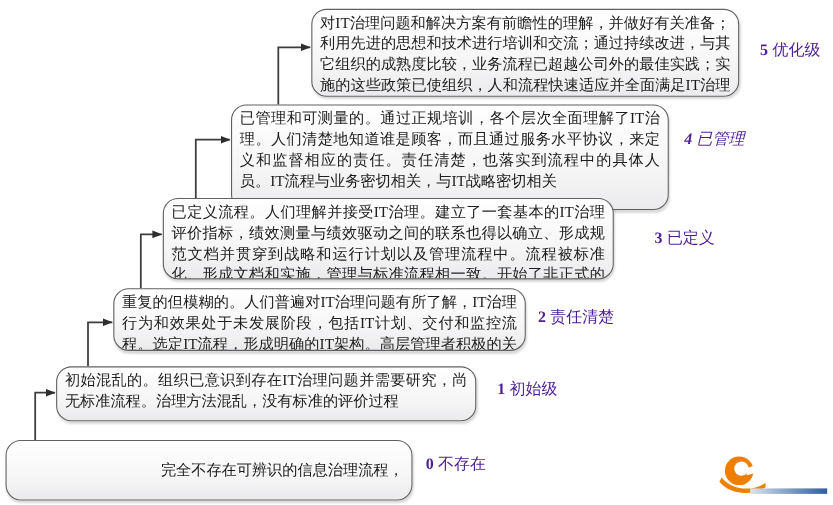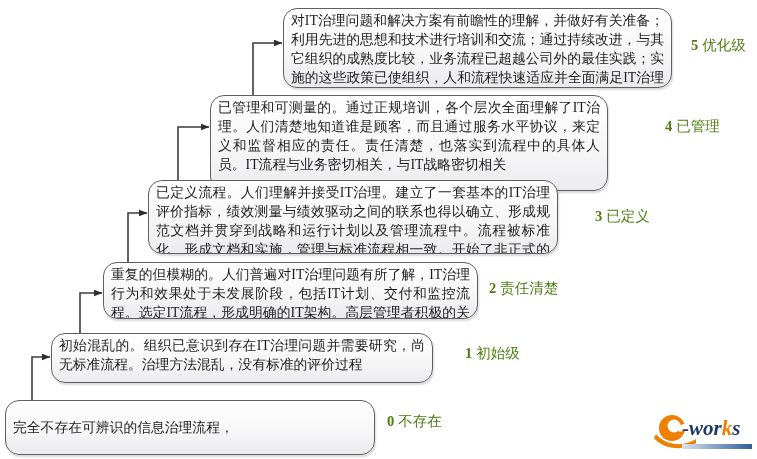--- a/index.html
+++ b/index.html
@@ -20,40 +20,40 @@
     box-shadow:1px 2px 2px rgba(0,0,0,0.15);
     color:#1c1c1c;
     font-size:13.8px;
     line-height:19px;
     padding:2px 7px;
     overflow:hidden;
     text-align:justify;
   }
   .box.centered{
     display:flex;flex-direction:column;justify-content:center;
-    text-align:left;
+    text-align:right;
   }
   .box5{left:283px;top:8px;width:389px;height:80px;}
   .box4{left:210px;top:95px;width:398px;height:96px;}
   .box3{left:148px;top:180px;width:410px;height:74px;}
   .box2{left:103px;top:262px;width:375px;height:57px;}
   .box1{left:51px;top:333px;width:382px;height:50px;}
   .box0{left:5px;top:400px;width:370px;height:55px;}
   .lvl-label{
     position:absolute;
     font-size:14.5px;
-    color:#4d7c0f;
+    color:#4c1d95;
     white-space:nowrap;
   }
   .lvl-label b{font-weight:bold;margin-right:4px;}
   .lab5{left:691px;top:36px;}
-  .lab4{left:665px;top:117px;}
+  .lab4{left:622px;top:117px;font-style:italic;}
   .lab3{left:595px;top:207px;}
   .lab2{left:489px;top:279px;}
-  .lab1{left:465px;top:344px;}
+  .lab1{left:452px;top:344px;}
   .lab0{left:387px;top:412px;}
   .logo{position:absolute;left:652px;top:406px;width:103px;height:50px;}
   .logo-swoosh{position:absolute;left:0;top:2px;}
   .logo-text{
     position:absolute;left:30px;top:10px;
     font-family:"Liberation Serif", serif;
     font-style:italic;font-weight:bold;
     font-size:21px;line-height:24px;
     color:#1b3a6b;
     white-space:nowrap;
@@ -108,17 +108,16 @@
   <span class="lvl-label lab1"><b>1</b><span>初始级</span></span>
   <span class="lvl-label lab0"><b>0</b><span>不存在</span></span>
 
   <div class="logo">
     <svg class="logo-swoosh" width="46" height="46" viewBox="0 0 46 46">
       <circle cx="20" cy="20" r="13" fill="#ee7f01"></circle>
       <circle cx="22" cy="18" r="6.5" fill="#ffffff"></circle>
       <path d="M26,18 L46,11 L46,19 L27,24 Z" fill="#ffffff"></path>
       <path d="M4,26 C14,38 32,39 44,31 L44,35 C32,43 12,42 2,30 Z" fill="#ee7f01"></path>
     </svg>
-    <div class="logo-text"><span>-wor</span><span class="orange">k</span><span>s</span></div>
     <div class="logo-bar"></div>
   </div>
 
 </div>
 
 </body></html>

